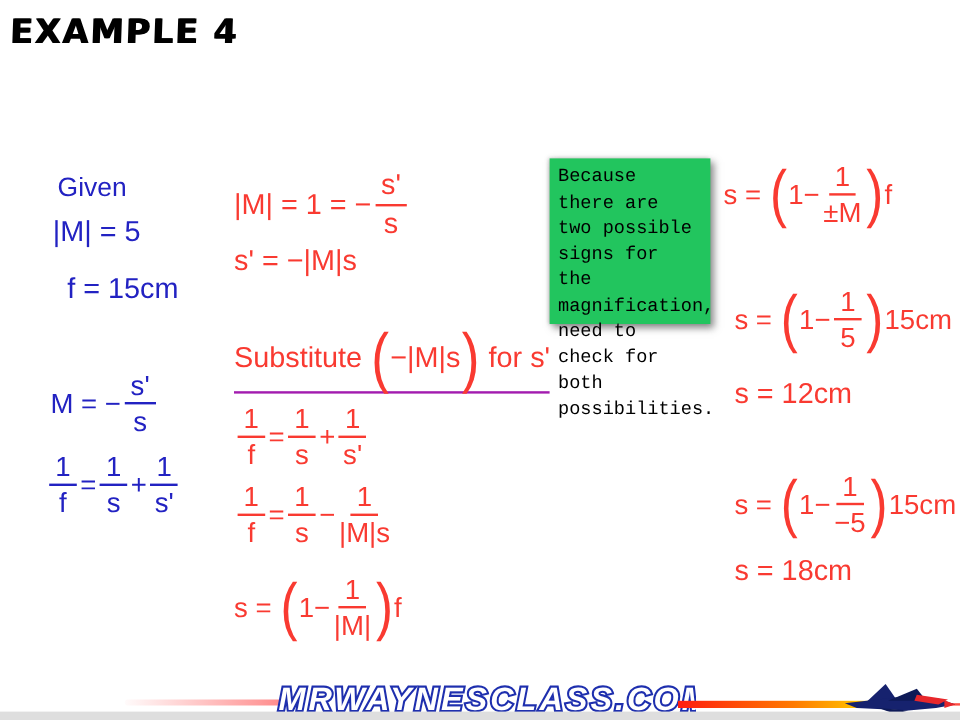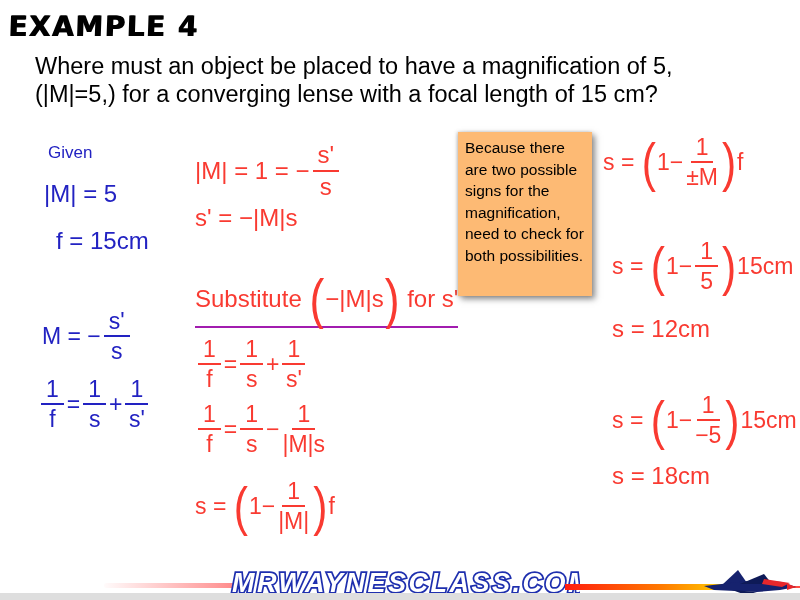--- a/index.html
+++ b/index.html
@@ -21,32 +21,32 @@
   .red  { color:#f93a31; }
   
   .eq { position:absolute; display:flex; align-items:center; white-space:pre; }
   .frac { display:inline-flex; flex-direction:column; align-items:center; margin:0 3px; line-height:1.15; }
   .frac .num { border-bottom:2px solid currentColor; padding:0 5px 1px; }
   .frac .den { padding-top:1px; }
   .bigparen {
     font-size:1.85em; font-weight:300; line-height:1;
     transform:scaleY(1.25); margin:0 1px;
   }
-  .f22 { font-size:17px; }
+  .f22 { font-size:22px; }
   .f23 { font-size:23px; }
   .f24 { font-size:24px; }
   
   .subst {
     border-bottom:2px solid #a21caf; padding-bottom:5px;
   }
   
   .note {
-    left:458px; top:132px; width:134px; height:164px; box-sizing:border-box;
-    background:#fdba74; padding:5px 7px; font-size:15.5px; line-height:21.5px;
-    color:#000; box-shadow:3px 3px 6px rgba(110,110,110,.8), -1px 0 3px rgba(150,150,150,.5);
+    left:458px; top:132px; width:134px; height:138px; box-sizing:border-box;
+    background:#22c55e; padding:5px 7px; font-size:15.5px; line-height:21.5px;
+    color:#000; box-shadow:3px 3px 6px rgba(110,110,110,.8), -1px 0 3px rgba(150,150,150,.5);font-family:Liberation Mono, monospace;
   }
   
   .byline { left:8px; top:570px; font-size:21px; font-style:italic; color:#141414; }
   .pink-line {
     left:104px; top:583px; width:132px; height:5px; border-radius:3px;
     background:linear-gradient(to right, rgba(255,170,170,0.05), #ff9c9c 85%, #ff8888);
   }
   .grad-line {
     left:565px; top:584px; width:175px; height:6px;
     background:linear-gradient(to right, #ff1d0f, #ff7a00 55%, #ffe000);
@@ -55,24 +55,20 @@
   .bottom-strip { left:0; top:593px; width:800px; height:7px; background:#dedede; }
   .logo-wrap { left:230px; top:567px; }
 </style>
 </head>
 <body>
 
 <div id="slide">
 
   <div class="abs title">EXAMPLE 4</div>
 
-  <div class="abs question">
-    <div>Where must an object be placed to have a magnification of 5,</div>
-    <div>(|M|=5,) for a converging lense with a focal length of 15 cm?</div>
-  </div>
 
   <div class="eq blue f22" style="left:48px; top:143px;">Given</div>
   <div class="eq blue f24" style="left:44px; top:180px;">|M| = 5</div>
   <div class="eq blue f24" style="left:44px; top:227px;margin-left:12px;">f = 15cm</div>
 
   <div class="eq blue f23" style="left:42px; top:308px;">
     <span>M = −</span>
     <span class="frac">
       <span class="num">s'</span>
       <span class="den">s</span>

